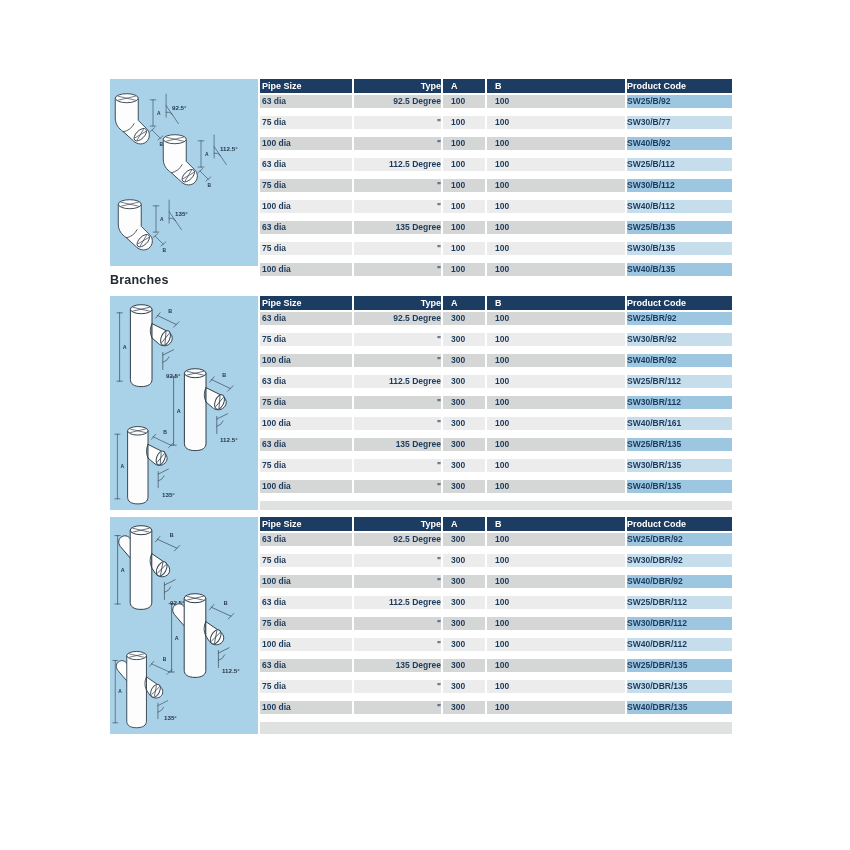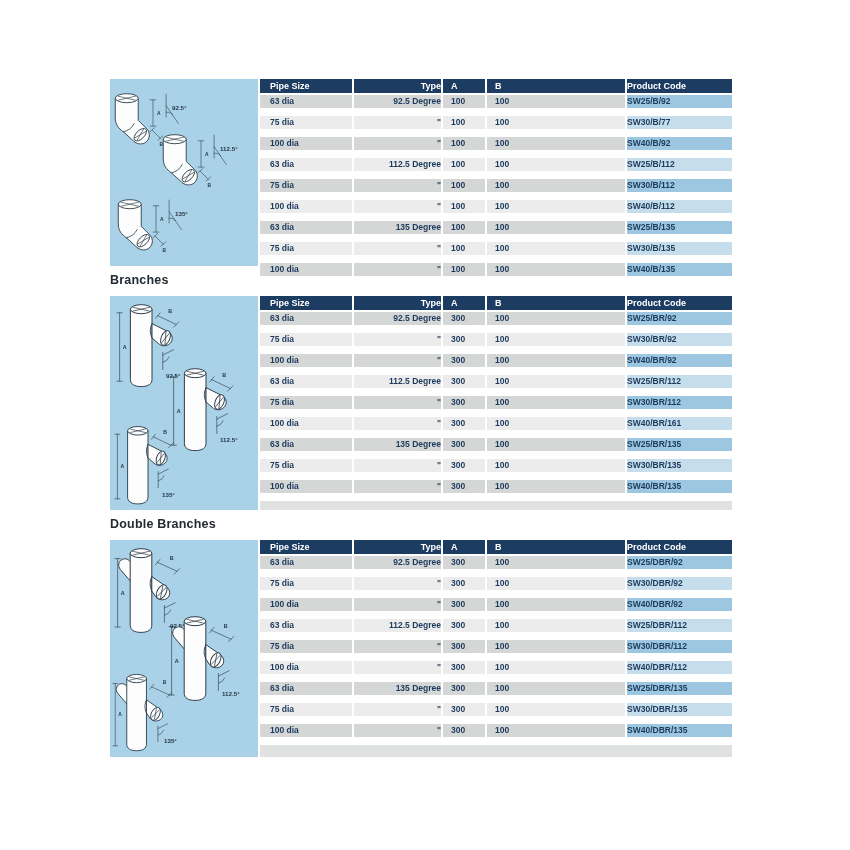--- a/index.html
+++ b/index.html
@@ -10,21 +10,21 @@
   .section-title{font-size:12.5px;line-height:14px;font-weight:700;color:#242b33;margin:0 0 9px 0;letter-spacing:.2px;}
   .section-body{display:flex;background:#fff;}
   .illus{flex:none;width:148px;background:#a9d1e7;margin-right:2px;}
   .illus svg{display:block;}
   .tablewrap{flex:1;display:flex;flex-direction:column;background:#fff;min-width:0;}
   .thead{display:flex;height:14px;margin-bottom:2px;}
   .thead .hcell{background:#1c3c62;color:#fff;font-size:9px;font-weight:700;line-height:14px;box-sizing:border-box;}
   .trow{display:flex;height:13px;margin-bottom:8px;}
   .cell,.hcell{white-space:nowrap;overflow:hidden;box-sizing:border-box;}
   .cell{font-size:8.5px;font-weight:700;line-height:13px;color:#1b3a5c;}
-  .c0{width:92px;padding-left:10px;margin-right:2px;}
+  .c0{width:92px;padding-left:2px;margin-right:2px;}
   .c1{width:87px;padding-left:12px;margin-right:2px;text-align:right;}
   .c2{width:42px;padding-left:8px;margin-right:2px;}
   .c3{width:138px;padding-left:8px;margin-right:2px;}
   .c4{flex:1;padding-left:0;}
   .trow.dark .cell{background:#d5d6d6;}
   .trow.light .cell{background:#ececec;}
   .trow.dark .cell.c4{background:#9dc6e0;}
   .trow.light .cell.c4{background:#c6ddec;}
   .tfoot{flex:1;background:#e0e1e1;}
   
@@ -282,21 +282,20 @@
                 <div class="cell c3">100</div>
                 <div class="cell c4">SW40/BR/135</div>
               </div>
             </div>
           <div class="tfoot"></div>
         </div>
       </div>
     </div>
 
     <div class="section">
-      <h2 class="section-title">Double Branches</h2>
       <div class="section-body" style="height:217px">
         <div class="illus">
           <svg width="148" height="217" viewBox="0 0 148 217">
             <g>
               <use href="#sym-cross" transform="translate(4,6) scale(0.9)"></use>
               <text class="alab" x="60" y="88">92.5°</text>
             </g>
             <g>
               <use href="#sym-cross" transform="translate(58,74) scale(0.9)"></use>
               <text class="alab" x="112" y="156">112.5°</text>

